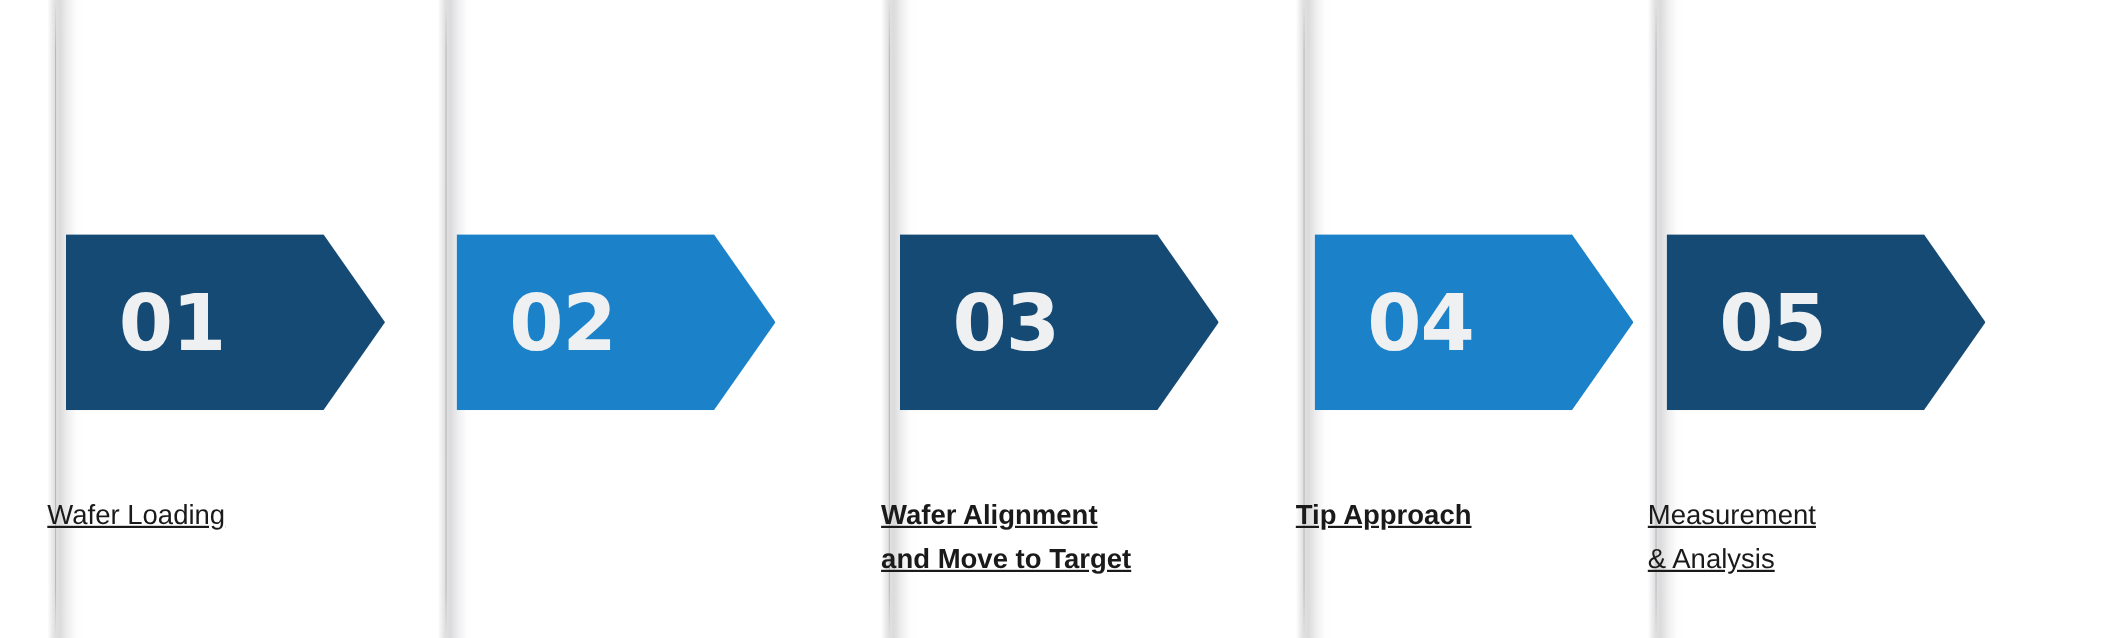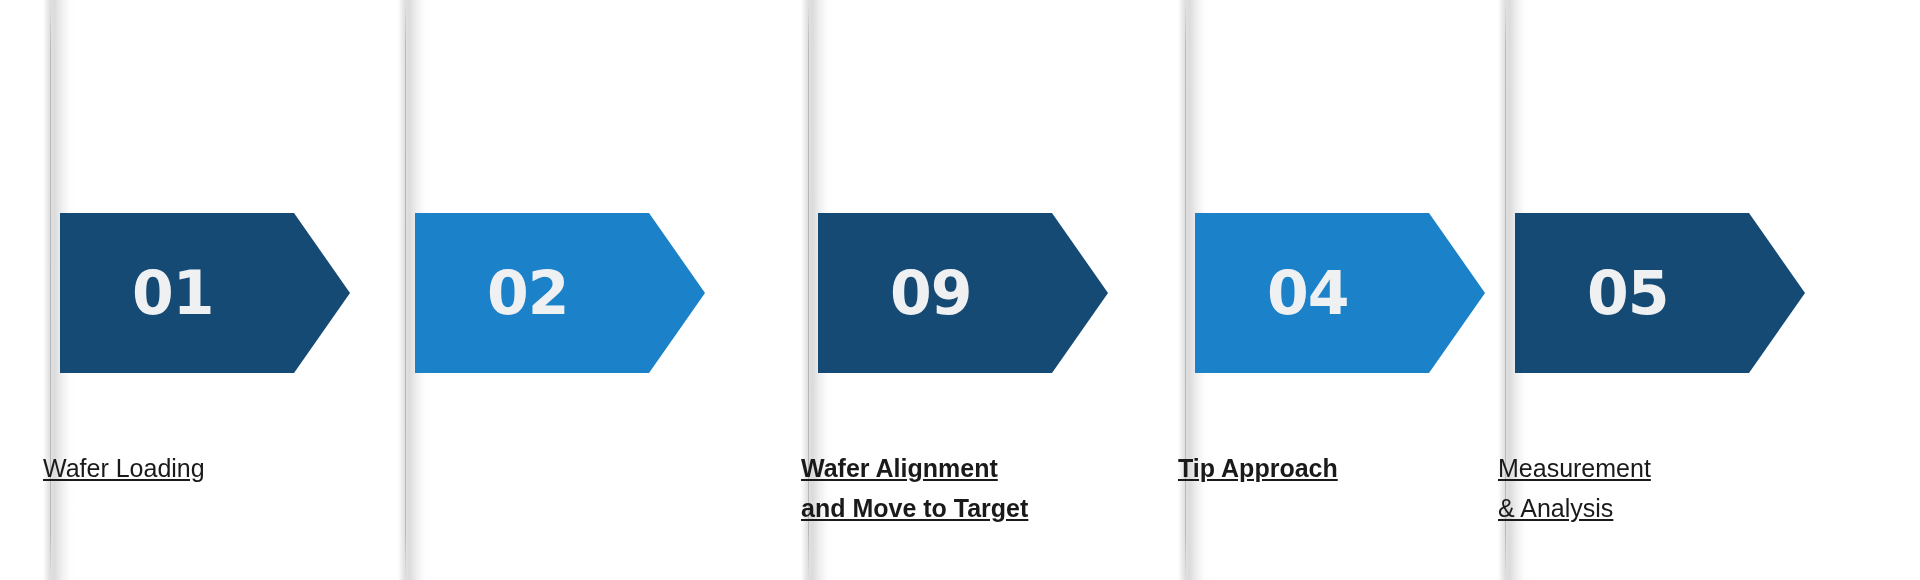--- a/index.html
+++ b/index.html
@@ -72,25 +72,25 @@
     align-items: center;
     -webkit-clip-path: polygon(0 0, calc(100% - 56px) 0, 100% 50%, calc(100% - 56px) 100%, 0 100%);
     clip-path: polygon(0 0, calc(100% - 56px) 0, 100% 50%, calc(100% - 56px) 100%, 0 100%);
   }
   .step-arrow.dark  { background: #154a74; }
   .step-arrow.light { background: #1b81c8; text-align: right; }
 
   .step-number {
     color: #eff0f2;
     font-family: "DejaVu Sans", sans-serif;
-    font-size: 60px;
+    font-size: 71px;
     font-weight: bold;
     letter-spacing: -1px;
     line-height: 1;
-    padding-left: 72px;
+    padding-left: 48px;
     white-space: nowrap;
     user-select: none;
   }
 
   
   .step-label {
     position: absolute;
     top: 448px;
     text-align: left;
     color: #1a1a1a;
@@ -122,21 +122,21 @@
     <div class="card-edge"></div>
     <div class="step-arrow light" style="left:17px; width:290px;">
       <span class="step-number">02</span>
     </div>
   </div>
 
   <div class="step-card" style="left:801px; width:355px;">
     <div class="card-shadow"></div>
     <div class="card-edge"></div>
     <div class="step-arrow dark" style="left:17px; width:290px;">
-      <span class="step-number">09</span>
+      <span class="step-number">03</span>
     </div>
     <div class="step-label w-bold" style="left:0px; width:355px;">Wafer Alignment
 and Move to Target</div>
   </div>
 
   <div class="step-card" style="left:1178px; width:355px;">
     <div class="card-shadow"></div>
     <div class="card-edge"></div>
     <div class="step-arrow light" style="left:17px; width:290px;">
       <span class="step-number">04</span>

